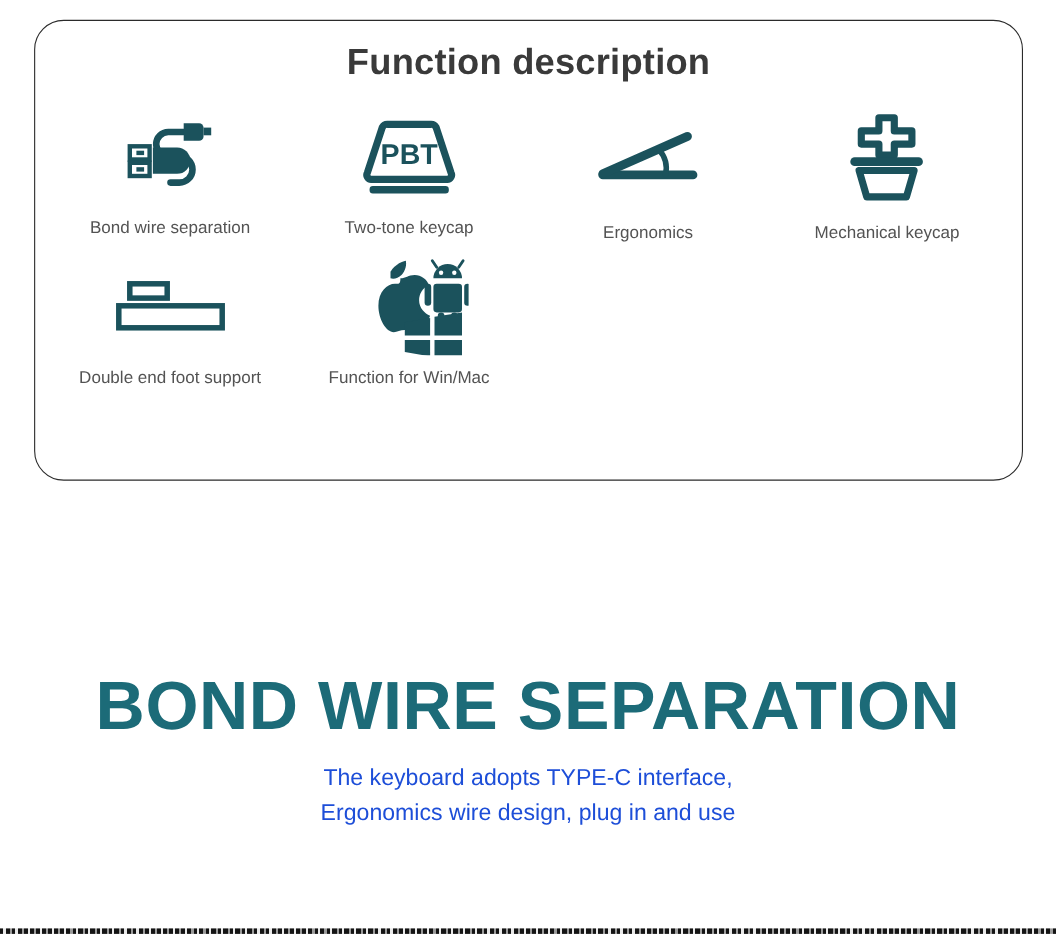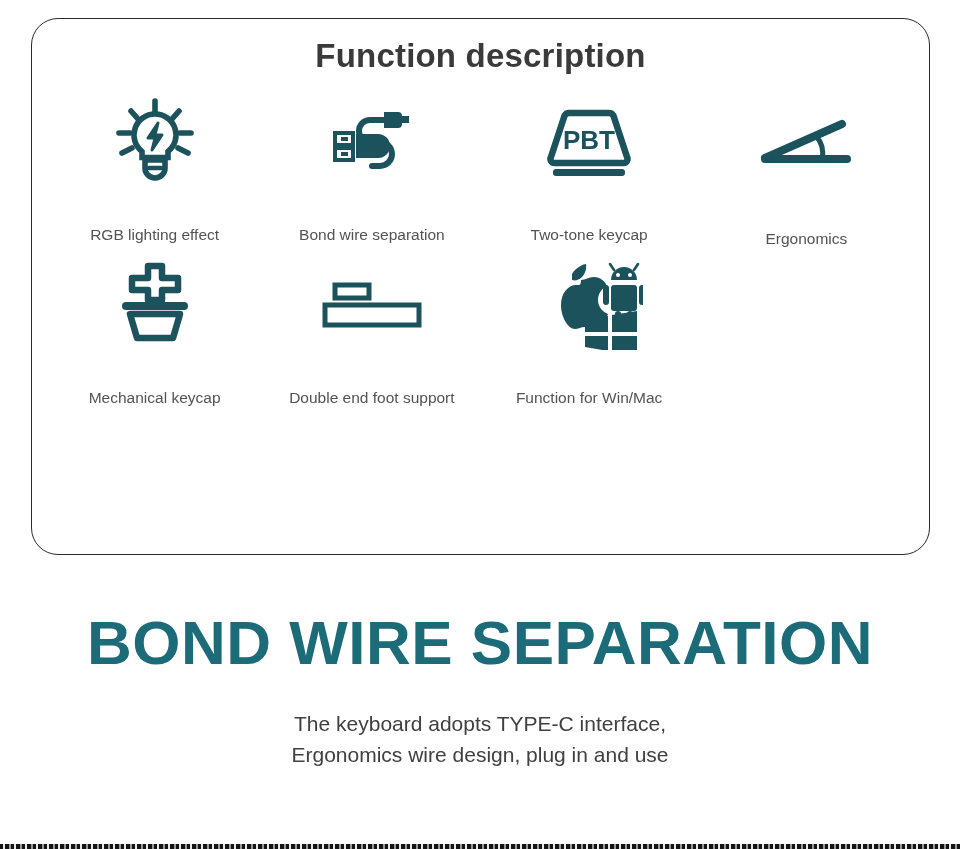--- a/index.html
+++ b/index.html
@@ -16,21 +16,21 @@
     height: 849px;
     background: #ffffff;
   }
 
   
   .feature-card {
     position: absolute;
     left: 31px;
     top: 18px;
     width: 899px;
-    height: 537px;
+    height: 419px;
     border: 1.4px solid #2b2b2b;
     border-radius: 27px;
     background: #ffffff;
   }
 
   .card-title {
     text-align: center;
     font-size: 33px;
     font-weight: 700;
     color: #3a3a3a;
@@ -44,21 +44,20 @@
     grid-template-rows: repeat(2, 1fr);
     padding: 18px 14px 22px 14px;
     row-gap: 4px;
   }
 
   .feature-cell {
     display: flex;
     flex-direction: column;
     align-items: center;
     justify-content: flex-start;
-    gap: 27px;
   }
 
   .feature-icon {
     height: 96px;
     display: flex;
     align-items: center;
     justify-content: center;
   }
   .feature-icon svg { display: block; }
 
@@ -83,24 +82,24 @@
   }
   .banner-title {
     font-size: 62px;
     font-weight: 700;
     color: #1c6b78;
     letter-spacing: 0.5px;
     line-height: 1.05;
     font-family: "Liberation Sans", sans-serif;
   }
   .banner-sub {
-    margin-top: 34px;
+    margin-top: 18px;
     font-size: 21px;
     line-height: 1.45;
-    color: #404040;
+    color: #1d4ed8;
   }
   .banner-sub div { white-space: nowrap; }
 
   
   .bottom-strip {
     position: absolute;
     left: 0;
     bottom: 0;
     width: 960px;
     height: 5px;
@@ -116,42 +115,20 @@
 <body>
 
 <div class="page">
 
   <section class="feature-card">
 
     <h1 class="card-title">Function description</h1>
 
     <div class="feature-grid">
 
-      <div class="feature-cell">
-        <div class="feature-icon">
-          <svg width="92" height="92" viewBox="0 0 92 92" fill="none" stroke="#1b525c" stroke-width="5.6" stroke-linecap="round">
-
-            <line x1="46" y1="6" x2="46" y2="17"></line>
-            <line x1="22" y1="16" x2="29" y2="24"></line>
-            <line x1="70" y1="16" x2="63" y2="24"></line>
-            <line x1="10" y1="38" x2="21" y2="38"></line>
-            <line x1="82" y1="38" x2="71" y2="38"></line>
-            <line x1="13" y1="58" x2="23" y2="53"></line>
-            <line x1="79" y1="58" x2="69" y2="53"></line>
-
-            <path d="M46 19 a21 21 0 0 1 13 37.5 v6 H33 v-6 A21 21 0 0 1 46 19 z"></path>
-
-            <path d="M36 65 h20 v8 a10 10 0 0 1 -10 10 a10 10 0 0 1 -10 -10 z"></path>
-            <line x1="40" y1="73" x2="52" y2="73" stroke-width="4.5"></line>
-
-            <path d="M49 28 L39 43 h7 l-3 12 l10 -15 h-7 z" fill="#1b525c" stroke-width="3" stroke-linejoin="round"></path>
-          </svg>
-        </div>
-        <div class="feature-label">RGB lighting effect</div>
-      </div>
 
 
       <div class="feature-cell">
         <div class="feature-icon">
           <svg width="100" height="86" viewBox="0 0 100 86" fill="none">
             <g stroke="#1b525c" stroke-width="6" fill="none" stroke-linecap="round" stroke-linejoin="round">
 
               <path d="M62 22 h-14 a11 11 0 0 0 0 22 h10 a12 12 0 0 1 0 24 h-8"></path>
             </g>
 

